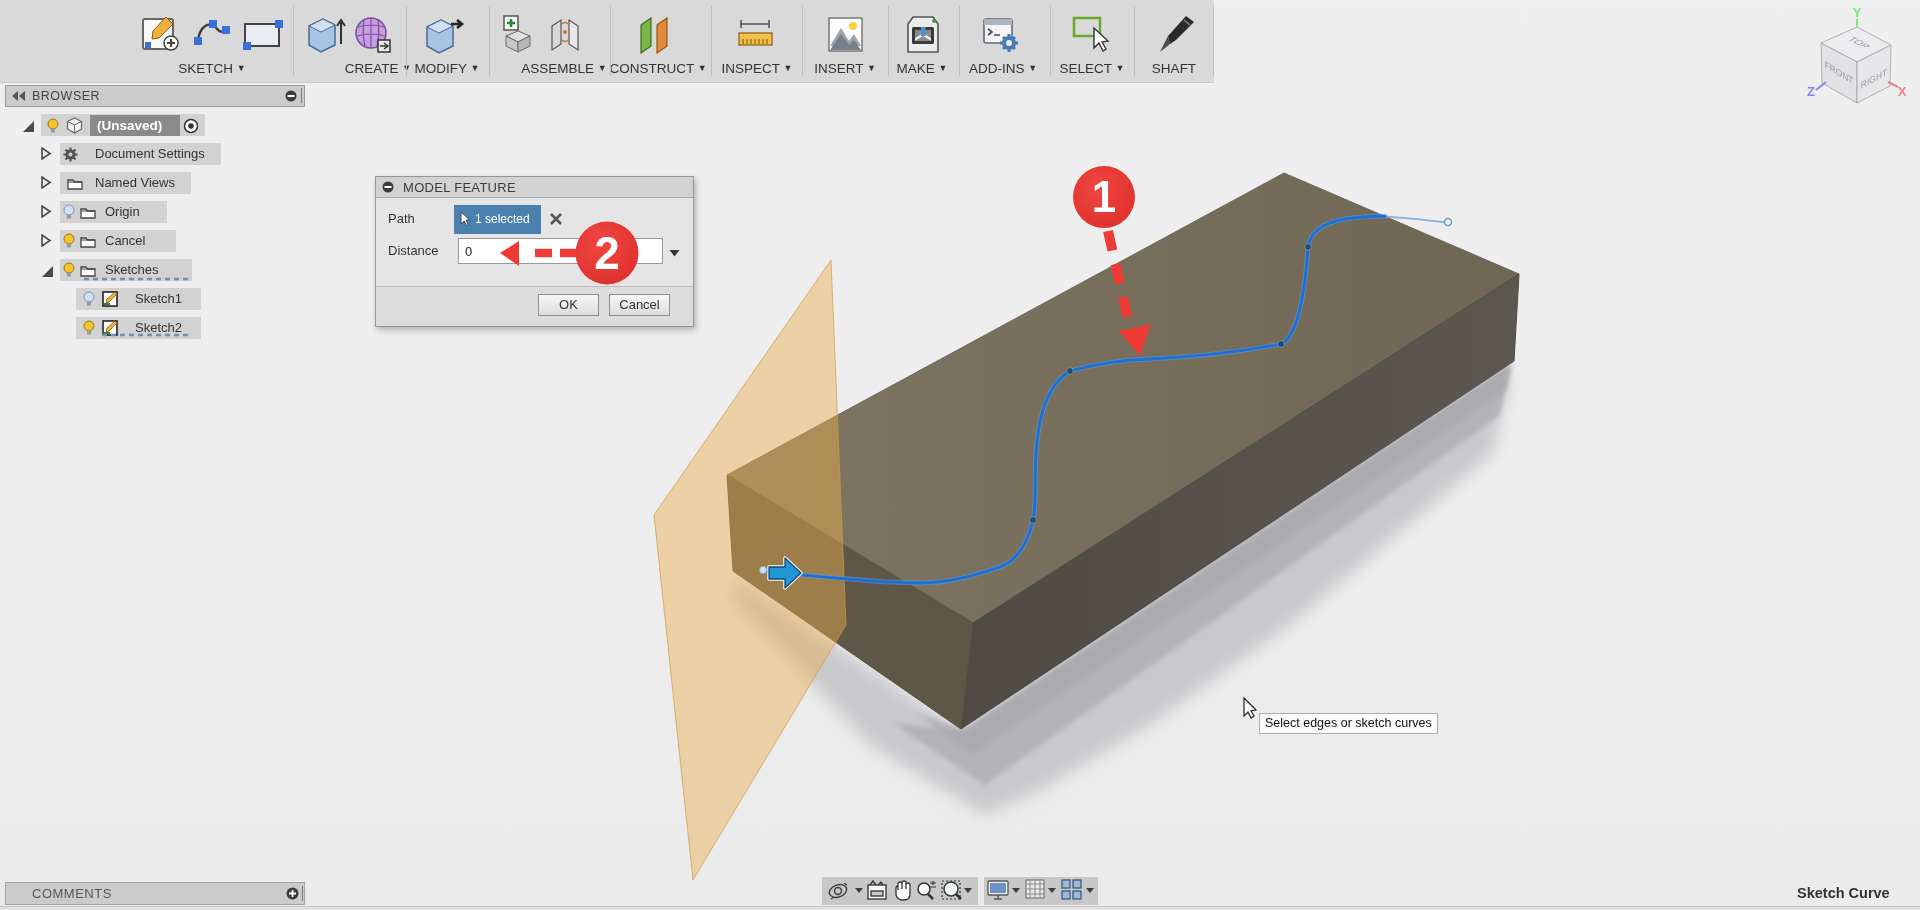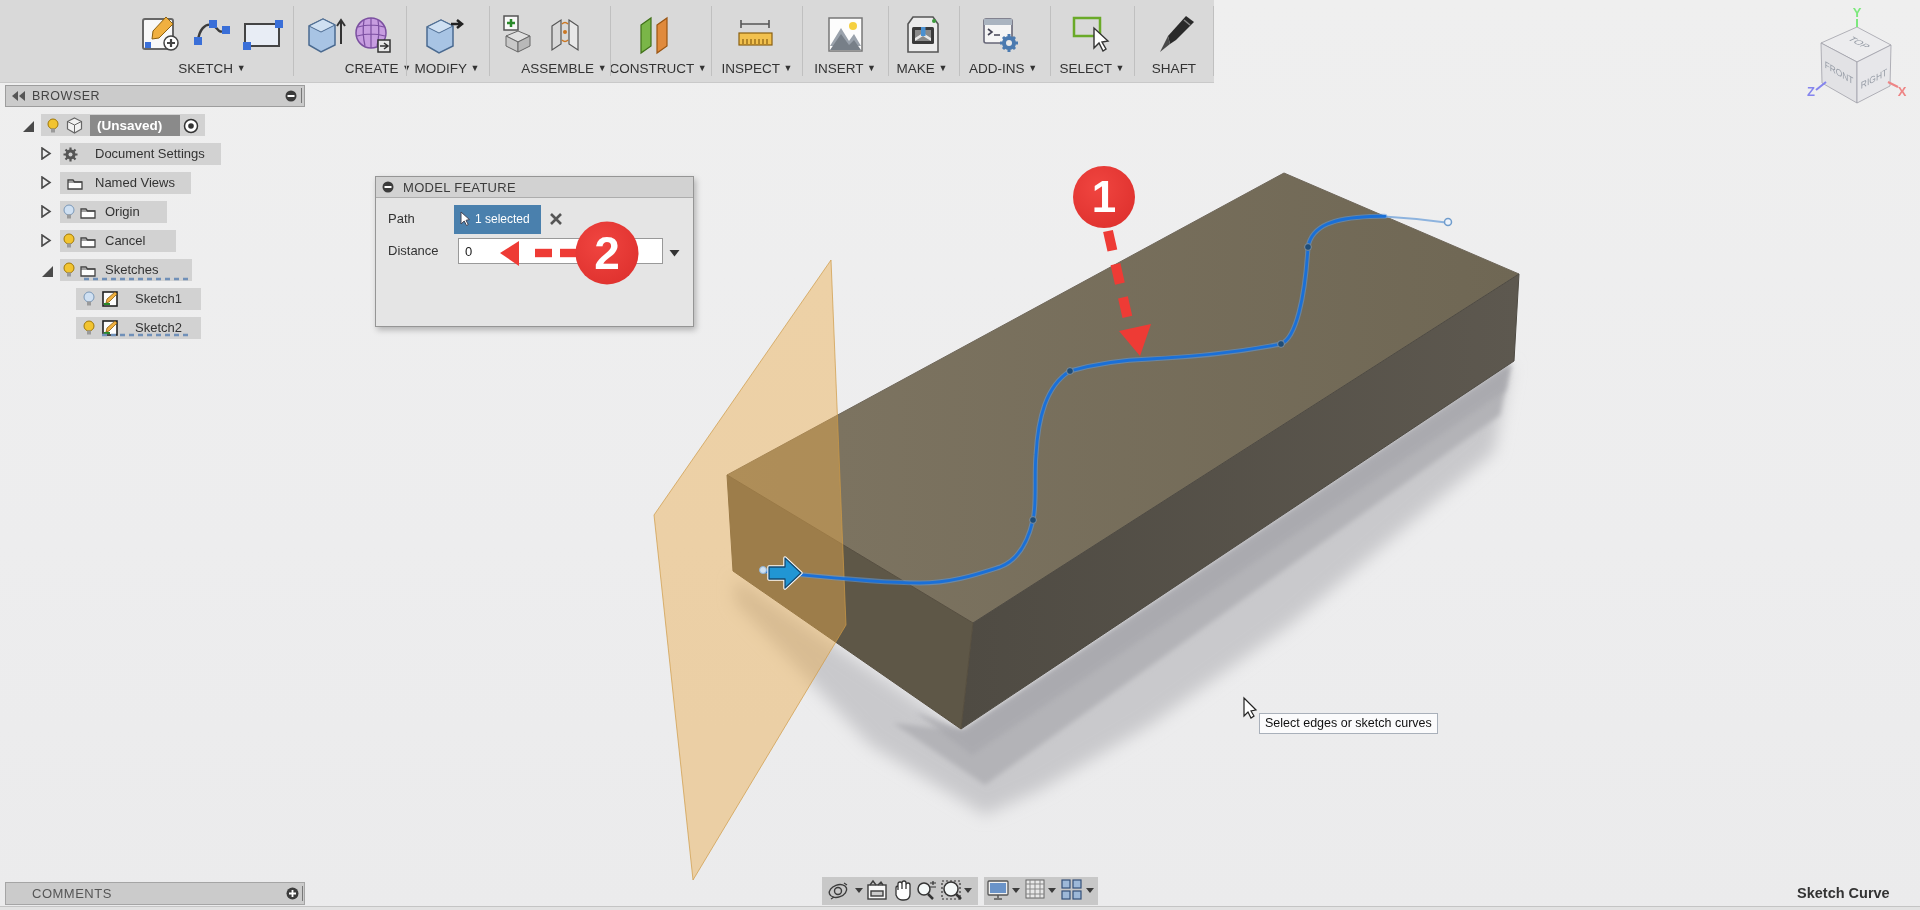--- a/index.html
+++ b/index.html
@@ -352,20 +352,24 @@
   <svg class="abs" style="left:172px;top:34px" width="16" height="16">
         <path d="M3,3 L13,13 M13,3 L3,13" stroke="#555" stroke-width="2.6"></path>
       </svg>
   <div class="abs" style="left:12px;top:66px;font-size:13px;color:#333">Distance</div>
   <div id="distfield">
         <span class="abs" style="left:6px;top:5px">0</span>
       </div>
   <svg class="abs" style="left:293px;top:72px" width="11" height="8">
         <polygon points="0.5,1 10.5,1 5.5,7.5" fill="#333"></polygon>
       </svg>
+  <div id="dlgfoot">
+    <div class="dbtn" style="left:162px;">OK</div>
+    <div class="dbtn" style="left:233px;">Cancel</div>
+  </div>
 </div>
 
 <div id="commentsbar">
   <span class="t">COMMENTS</span>
   <svg class="abs" style="left:280px;top:4px" width="13" height="13">
         <circle cx="6.5" cy="6.5" r="6" fill="#3c3c3c"></circle>
         <path d="M6.5,3 L6.5,10 M3,6.5 L10,6.5" stroke="#fff" stroke-width="1.8"></path>
       </svg>
   <div class="abs" style="left:296px;top:3px;width:1px;height:15px;background:#777"></div>
 </div>

